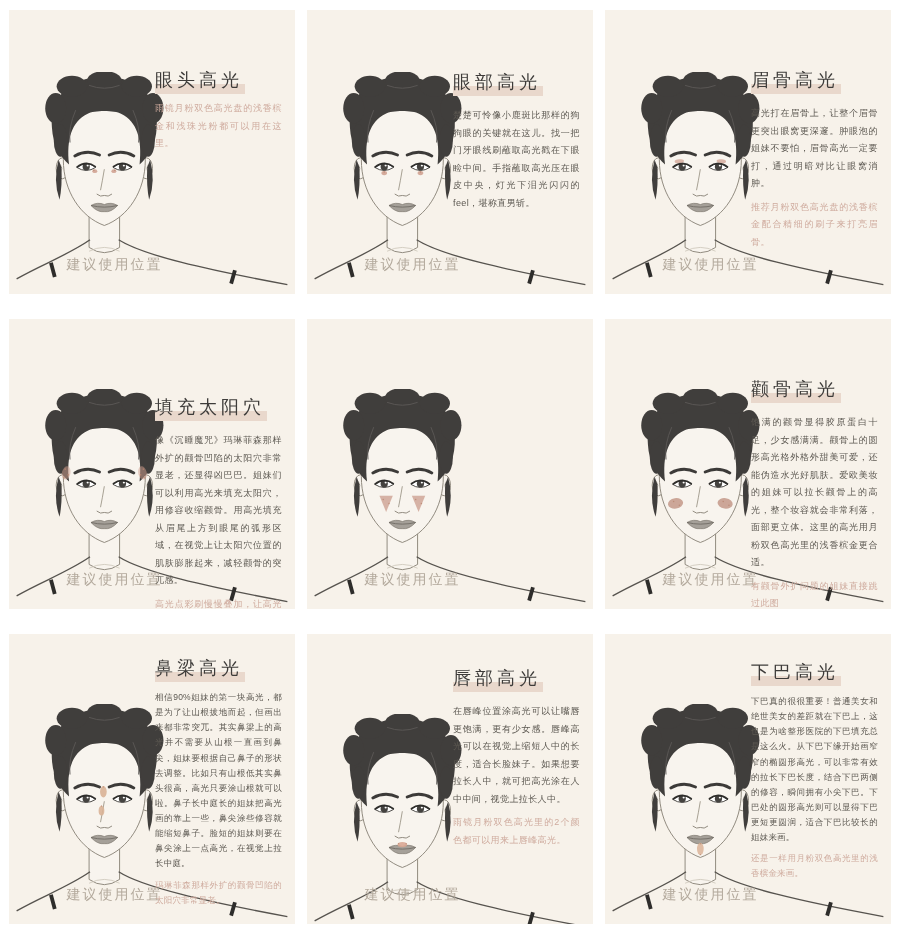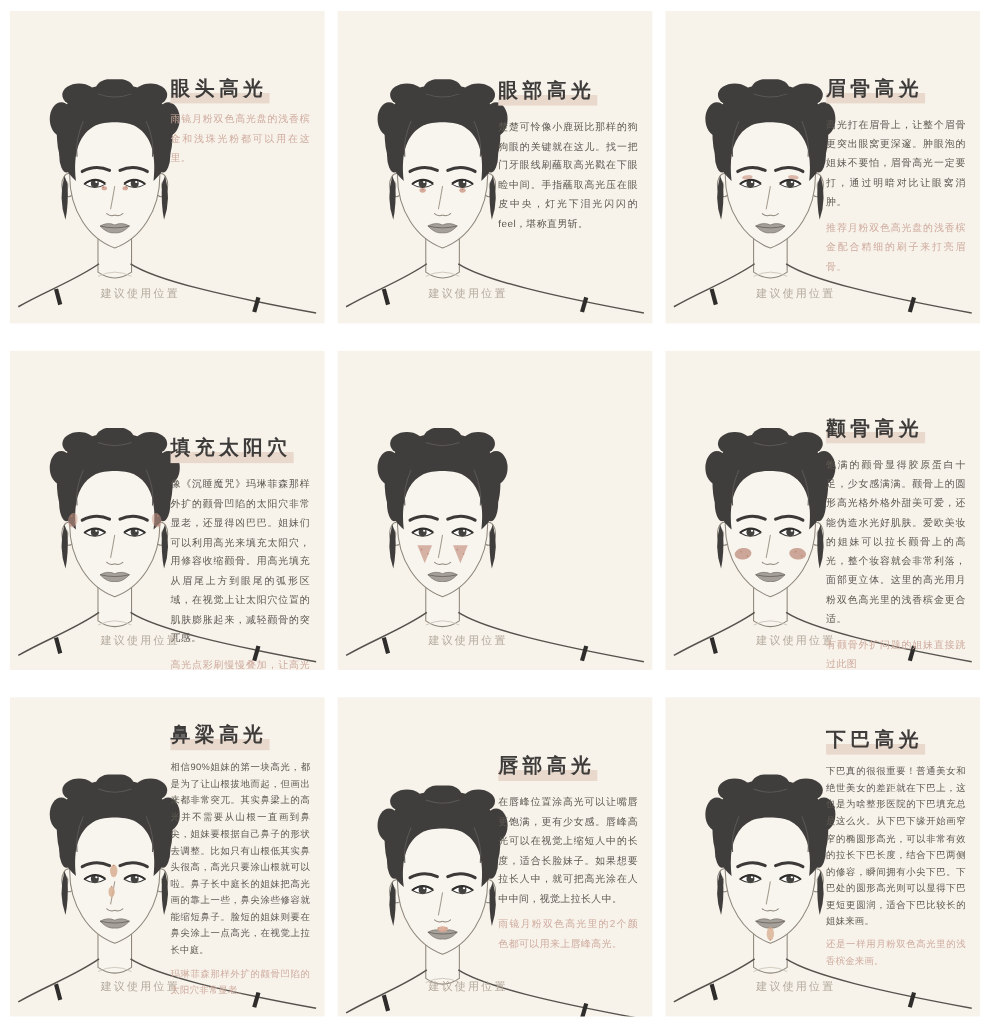--- a/index.html
+++ b/index.html
@@ -27,38 +27,38 @@
     position: absolute;
     left: 0; top: 62px;
     width: 100%;
     pointer-events: none;
   }
   .face svg { width: 100%; display:block; }
   .card.face-low .face { top: 80px; }
   .card.face-mid .face { top: 70px; }
   .caption {
     position: absolute;
-    left: 46px; bottom: 20px;
+    left: 33px; bottom: 20px;
     width: 145px;
     text-align: center;
-    font-size: 10px;
+    font-size: 14px;
     letter-spacing: 2px;
     color: #b3a99c;
     z-index: 2;
   }
   .text {
     position: absolute;
     left: 146px; right: 13px;
     z-index: 2;
   }
   .t58 { top: 58px; } .t60 { top: 60px; } .t62 { top: 76px; }
-  .t55 { top: 55px; } .t50 { top: 50px; } .t26 { top: 26px; } .t22 { top: 22px; }
+  .t55 { top: 55px; } .t50 { top: 32px; } .t26 { top: 26px; } .t22 { top: 22px; }
   .title {
     font-family: "DejaVu Serif", "Liberation Serif", serif;
-    font-weight: 700;
+    font-weight: 400;
     font-size: 18px;
     letter-spacing: 4px;
     color: #3e3c3a;
     white-space: nowrap;
   }
   .title span {
     display: inline-block;
     background: linear-gradient(180deg, rgba(0,0,0,0) 62%, #e9d8cc 62%);
     padding: 0 2px 2px 0;
   }

